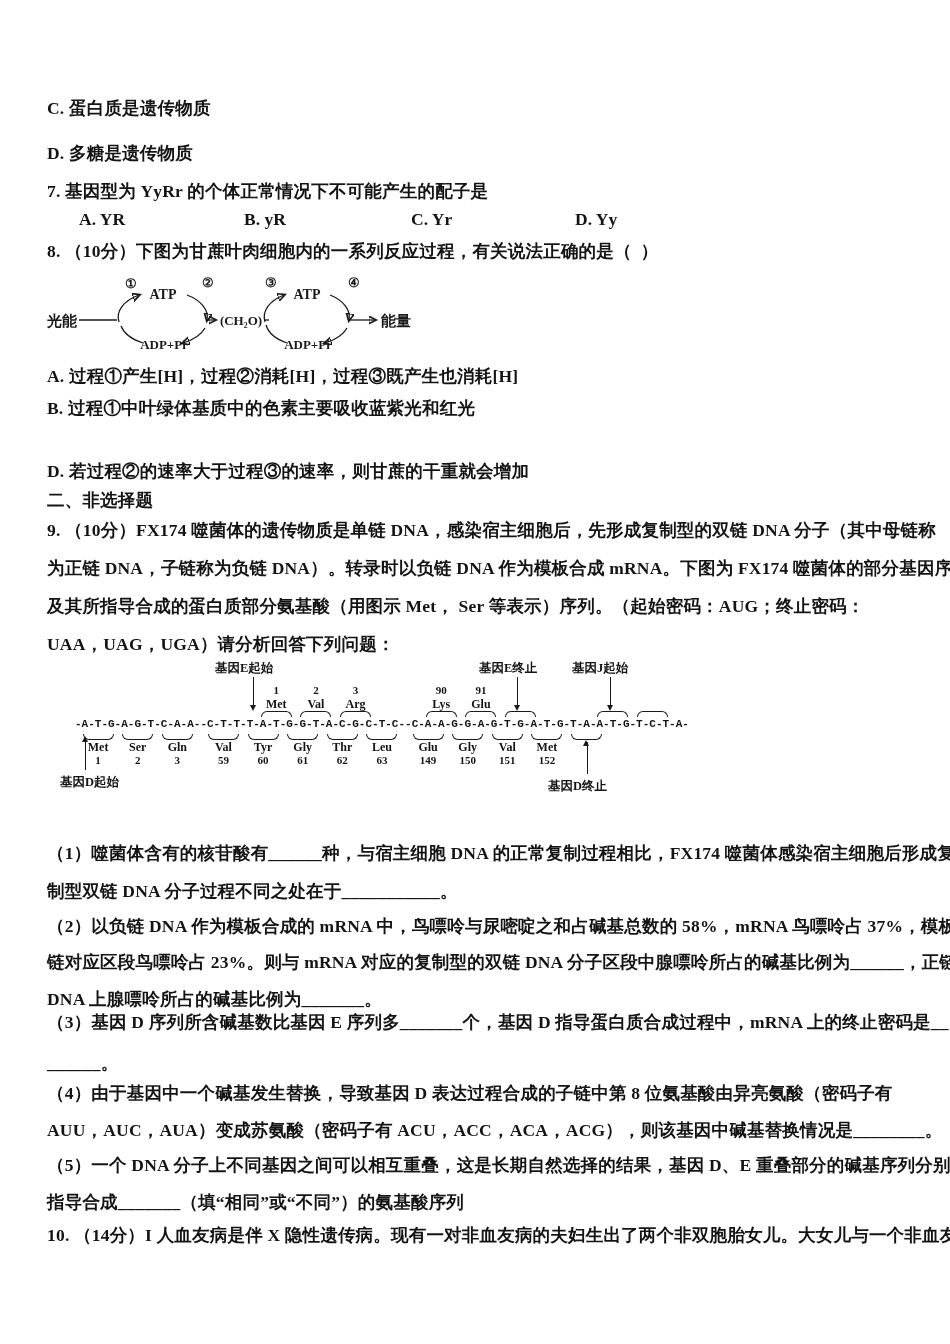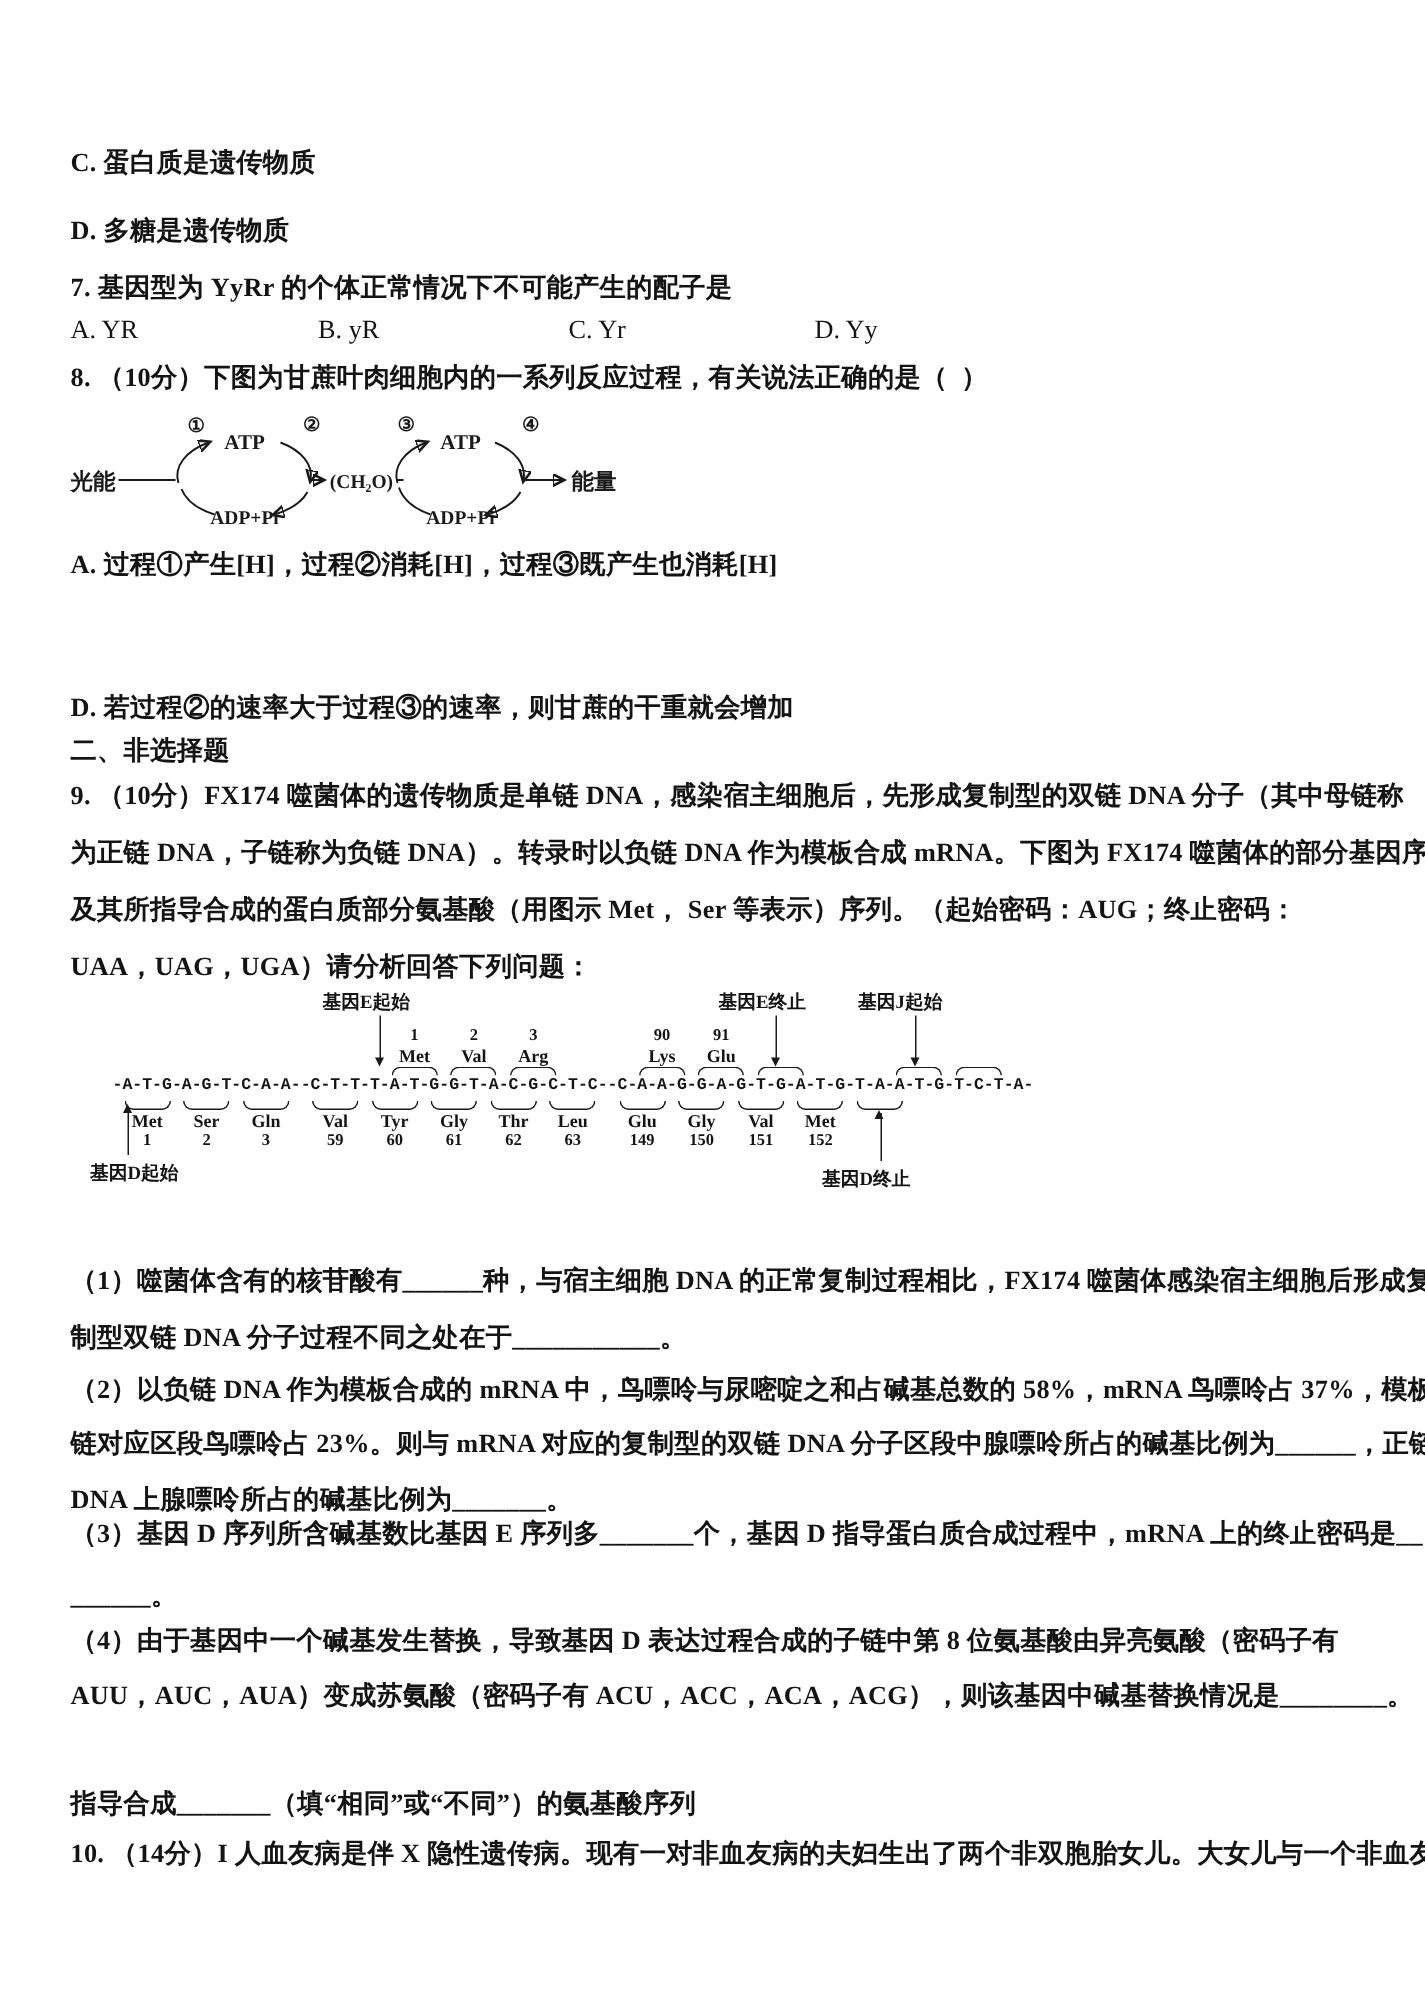--- a/index.html
+++ b/index.html
@@ -1,19 +1,19 @@
 <!DOCTYPE html>
 <html><head>
 <meta charset="utf-8">
 <style>
   html,body{margin:0;padding:0;background:#e8e8e8;}
   .page{position:relative;width:950px;height:1344px;margin:0 auto;background:#ffffff;
         font-family:"Liberation Serif","DejaVu Serif",serif;color:#141414;overflow:hidden;}
   .tl{position:absolute;left:47px;font-size:17.5px;font-weight:600;letter-spacing:.2px;white-space:pre;}
-  .opt-col{position:absolute;font-size:17.5px;font-weight:400;white-space:pre;}
+  .opt-col{position:absolute;font-size:17.5px;font-weight:700;white-space:pre;margin-left:32px;}
 
   
   .cyc{position:absolute;left:45px;top:258px;}
   .cyc path{stroke:#1a1a1a;stroke-width:1.3;fill:none;}
   .cyc text{fill:#1a1a1a;font-family:"Liberation Serif",serif;font-weight:700;}
 
   
   .dna{position:absolute;left:30px;top:660px;width:700px;height:145px;}
   .seq{position:absolute;left:45px;top:57px;font-family:Liberation Mono, monospace;
        font-size:11px;line-height:14px;font-weight:700;white-space:pre;letter-spacing:0;}
@@ -79,20 +79,21 @@
     <text x="262" y="41" font-size="14" text-anchor="middle">ATP</text>
     <text x="262" y="91" font-size="13" text-anchor="middle">ADP+Pi</text>
     <text x="336" y="68" font-size="15">能量</text>
     <text x="80" y="30" font-size="13">①</text>
     <text x="157" y="29" font-size="13">②</text>
     <text x="220" y="29" font-size="13">③</text>
     <text x="303" y="29" font-size="13">④</text>
   </svg>
 
   <div class="tl" style="top:364px">A. 过程①产生[H]，过程②消耗[H]，过程③既产生也消耗[H]</div>
+  <div class="tl" style="top:396px">B. 过程①中叶绿体基质中的色素主要吸收蓝紫光和红光</div>
   <div class="tl" style="top:459px">D. 若过程②的速率大于过程③的速率，则甘蔗的干重就会增加</div>
 
   <div class="tl" style="top:488px">二、非选择题</div>
 
   <div class="tl" style="top:518px">9. （10分）FX174 噬菌体的遗传物质是单链 DNA，感染宿主细胞后，先形成复制型的双链 DNA 分子（其中母链称</div>
   <div class="tl" style="top:556px">为正链 DNA，子链称为负链 DNA）。转录时以负链 DNA 作为模板合成 mRNA。下图为 FX174 噬菌体的部分基因序列</div>
   <div class="tl" style="top:594px">及其所指导合成的蛋白质部分氨基酸（用图示 Met， Ser 等表示）序列。（起始密码：AUG；终止密码：</div>
   <div class="tl" style="top:632px">UAA，UAG，UGA）请分析回答下列问题：</div>
 
   <div class="dna">
@@ -216,17 +217,18 @@
 
   <div class="tl" style="top:841px">（1）噬菌体含有的核苷酸有______种，与宿主细胞 DNA 的正常复制过程相比，FX174 噬菌体感染宿主细胞后形成复</div>
   <div class="tl" style="top:879px">制型双链 DNA 分子过程不同之处在于___________。</div>
   <div class="tl" style="top:914px">（2）以负链 DNA 作为模板合成的 mRNA 中，鸟嘌呤与尿嘧啶之和占碱基总数的 58%，mRNA 鸟嘌呤占 37%，模板</div>
   <div class="tl" style="top:950px">链对应区段鸟嘌呤占 23%。则与 mRNA 对应的复制型的双链 DNA 分子区段中腺嘌呤所占的碱基比例为______，正链</div>
   <div class="tl" style="top:987px">DNA 上腺嘌呤所占的碱基比例为_______。</div>
   <div class="tl" style="top:1010px">（3）基因 D 序列所含碱基数比基因 E 序列多_______个，基因 D 指导蛋白质合成过程中，mRNA 上的终止密码是__</div>
   <div class="tl" style="top:1051px">______。</div>
   <div class="tl" style="top:1081px">（4）由于基因中一个碱基发生替换，导致基因 D 表达过程合成的子链中第 8 位氨基酸由异亮氨酸（密码子有</div>
   <div class="tl" style="top:1118px">AUU，AUC，AUA）变成苏氨酸（密码子有 ACU，ACC，ACA，ACG），则该基因中碱基替换情况是________。</div>
+  <div class="tl" style="top:1153px">（5）一个 DNA 分子上不同基因之间可以相互重叠，这是长期自然选择的结果，基因 D、E 重叠部分的碱基序列分别</div>
   <div class="tl" style="top:1190px">指导合成_______（填“相同”或“不同”）的氨基酸序列</div>
 
   <div class="tl" style="top:1223px">10. （14分）I 人血友病是伴 X 隐性遗传病。现有一对非血友病的夫妇生出了两个非双胞胎女儿。大女儿与一个非血友</div>
 
 </div>
 
 </body></html>

